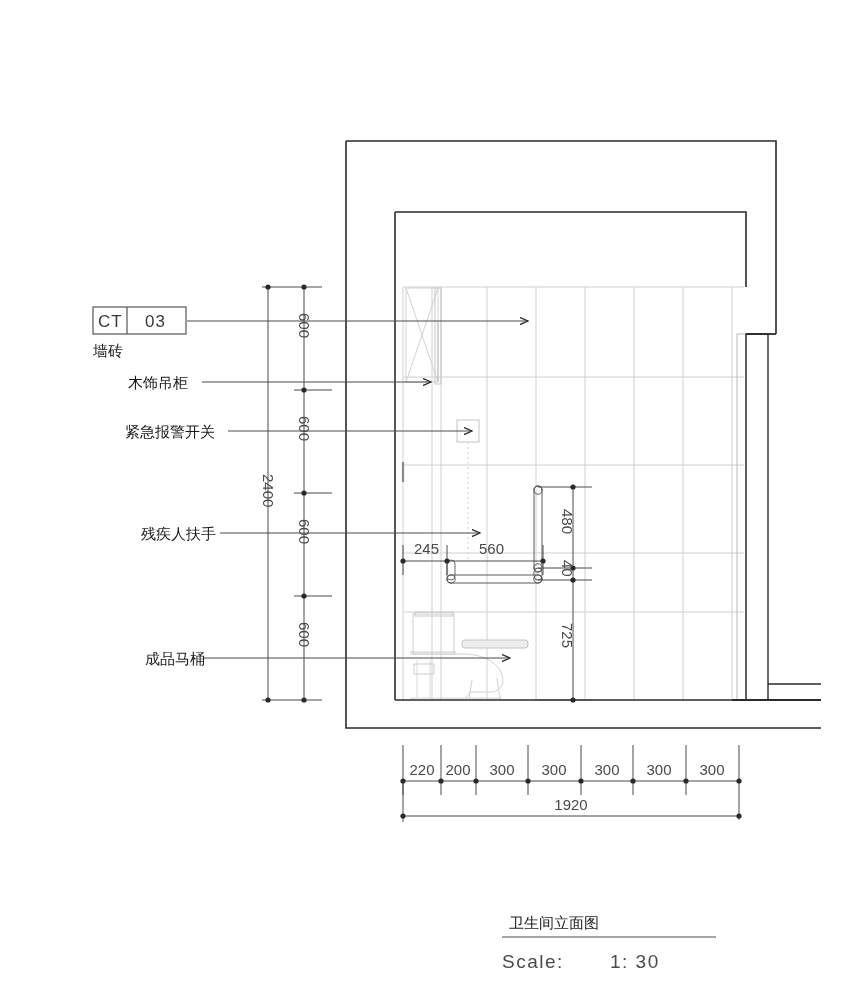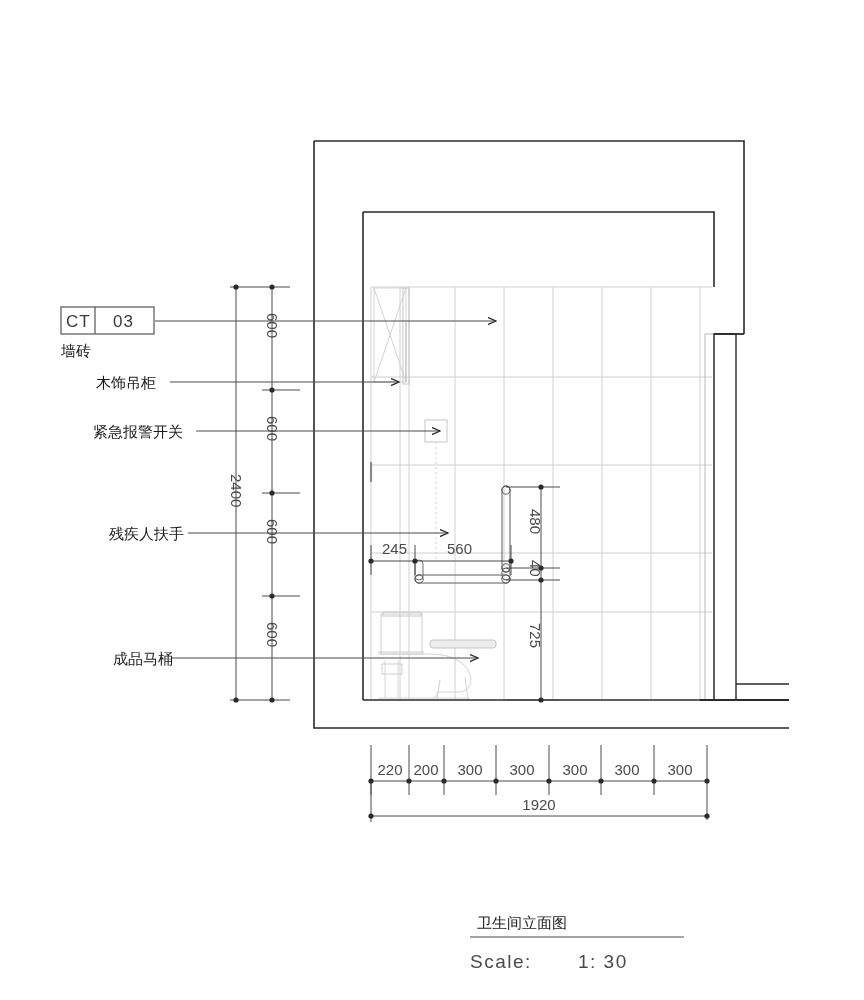--- a/index.html
+++ b/index.html
@@ -1,21 +1,21 @@
 <!DOCTYPE html>
 <html><head>
 <meta charset="utf-8">
 <style>
   html,body{margin:0;padding:0;background:#ffffff;}
   body{
     width:864px;height:1000px;position:relative;overflow:hidden;
     font-family:"Liberation Sans","DejaVu Sans",sans-serif;
     color:#1a1a1a;
   }
-  #sheet{position:absolute;inset:0;}
+  #sheet{position:absolute;inset:0;margin-left:32px;}
   svg{display:block;}
   .t{font-family:"Liberation Sans","DejaVu Sans",sans-serif;fill:#3a3a3a;}
   .dim{font-size:15px;fill:#4a4a4a;}
   .lbl{font-size:15px;fill:#1a1a1a;}
   .tagtxt{font-size:17px;fill:#3a3a3a;letter-spacing:1px;}
   .title{font-size:15px;fill:#1a1a1a;}
   .scale{font-size:19px;fill:#4a4a4a;letter-spacing:1.5px;}
   .vert{writing-mode:vertical-rl;}
 </style>
 </head>

